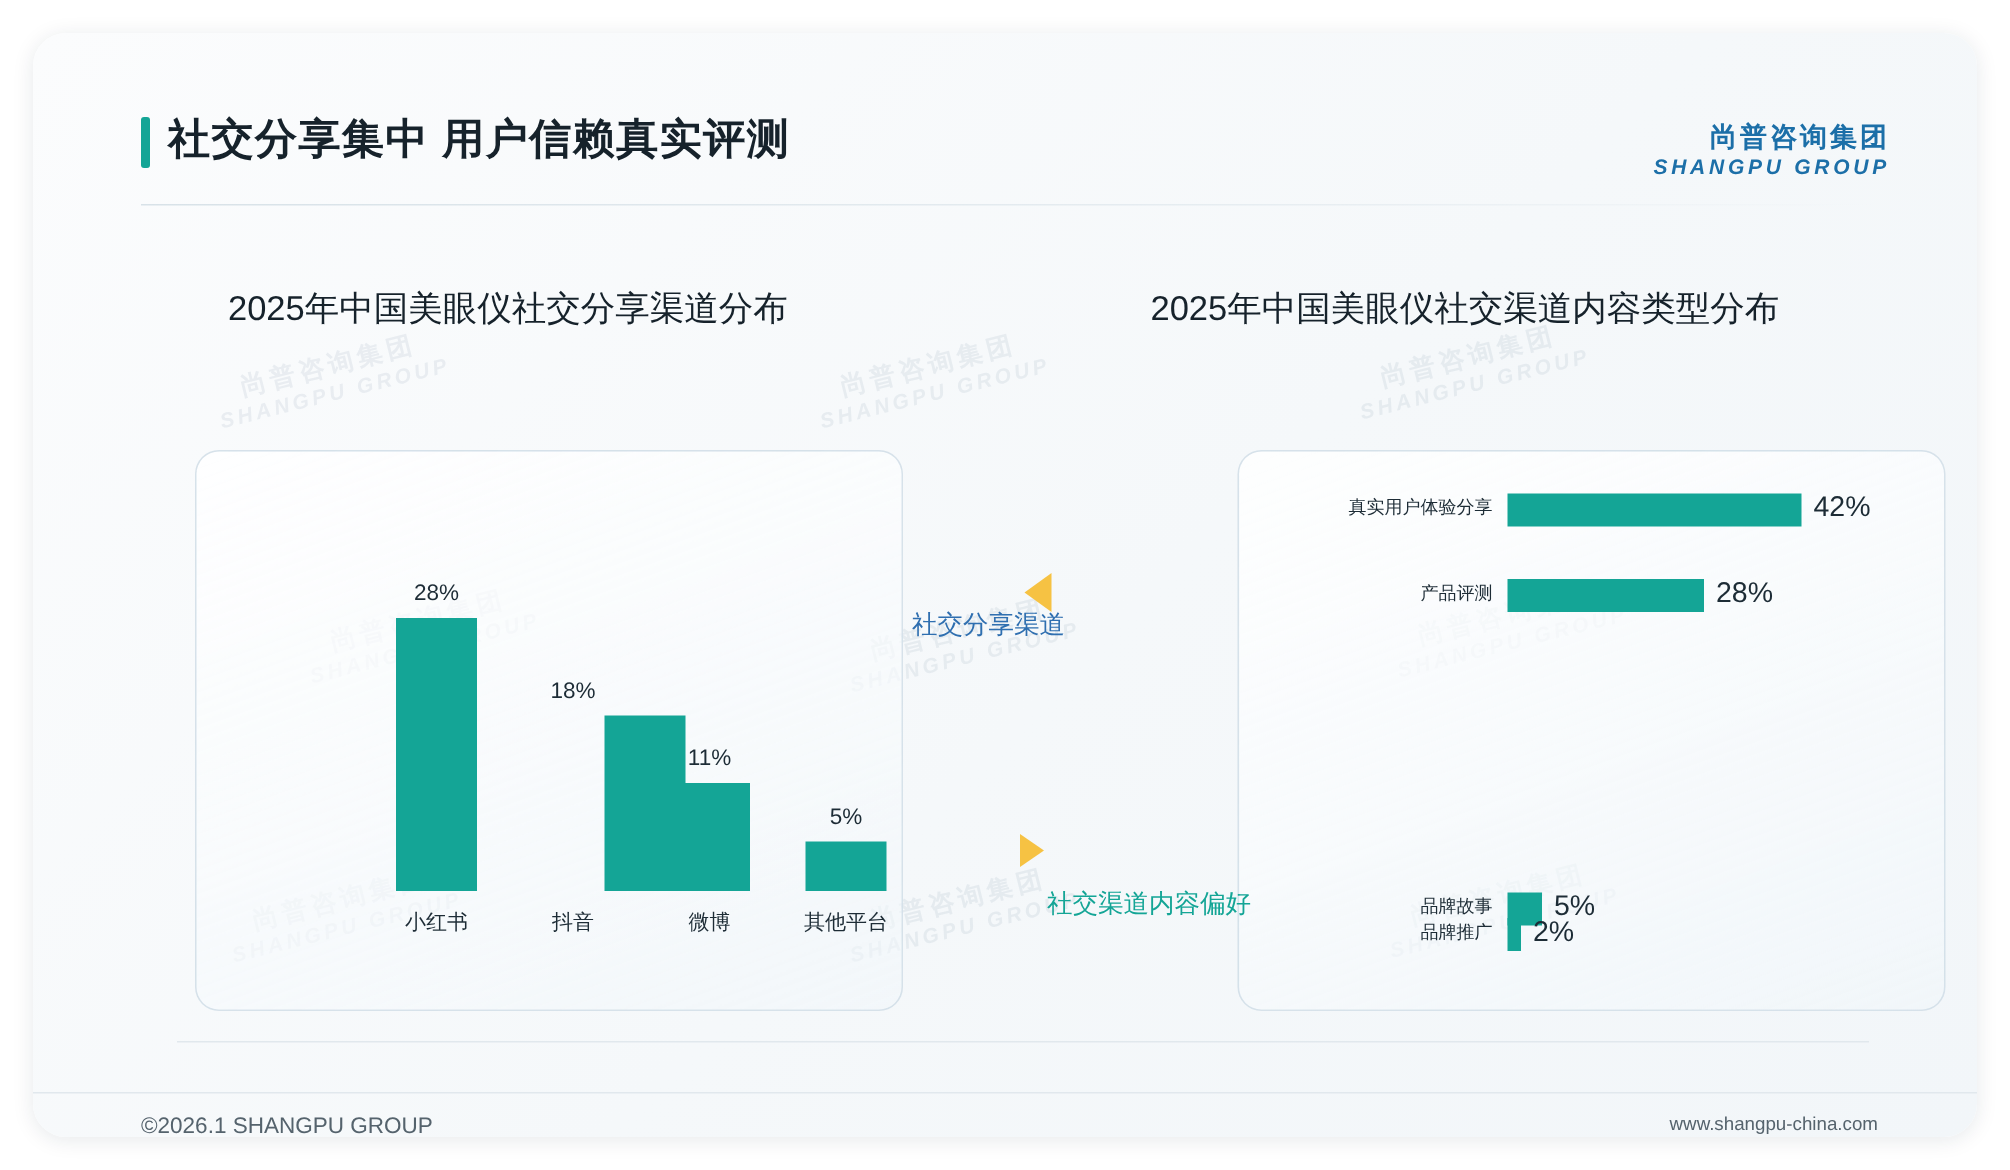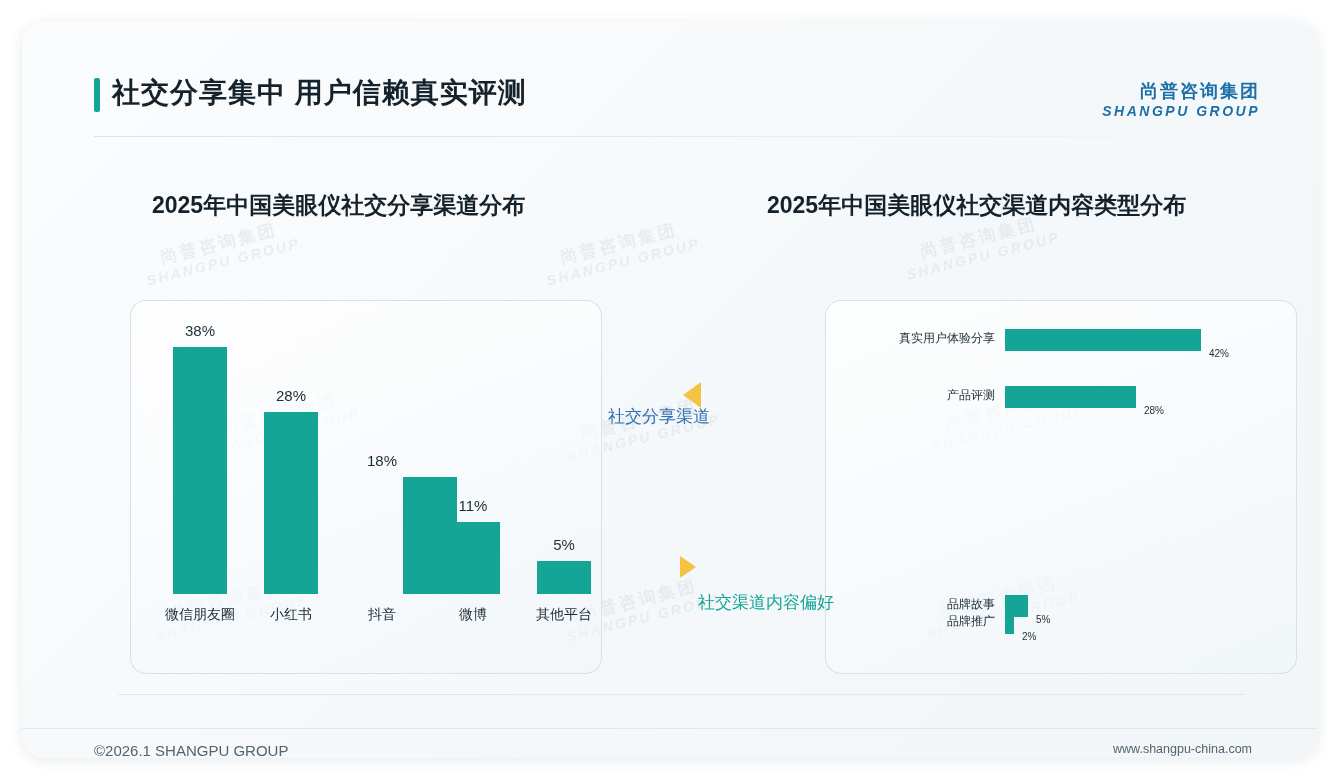--- a/index.html
+++ b/index.html
@@ -75,21 +75,21 @@
     left: 72px;
     top: 114px;
     width: 1154px;
     height: 1px;
     background: linear-gradient(to right, #d8e2e8, #e8eef2 70%, rgba(232,238,242,0));
   }
   
   .sec-title {
     position: absolute;
     font-size: 23px;
-    font-weight: bold;
+    font-weight: normal;
     color: #16222b;
     white-space: nowrap;
   }
   #sec-title-left { left: 130px; top: 168px; }
   #sec-title-right { left: 745px; top: 168px; }
 
   
   .wm {
     position: absolute;
     color: rgba(150,170,185,0.16);
@@ -178,22 +178,22 @@
   }
   .bar-fill {
     position: absolute;
     left: 180px;
     top: 2px;
     height: 22px;
     background: #14a596;
   }
   .bar-value {
     position: absolute;
-    top: 21px;
-    font-size: 10px;
+    top: 1px;
+    font-size: 19px;
     color: #1d2c36;
     white-space: nowrap;
   }
 
   
   .ann {
     position: absolute;
     white-space: nowrap;
     font-size: 17px;
   }
@@ -309,25 +309,20 @@
   </div>
   <div class="wm" style="left:900px; top:565px;">
     <div class="l1">尚普咨询集团</div>
       <div class="l2">SHANGPU GROUP</div>
   </div>
 
   <div class="panel" id="panel-left"></div>
   <div class="panel" id="panel-right"></div>
 
   <div class="col-chart" id="column-chart">
-      <div class="col-item" style="left: 43px;">
-        <div class="col-value" style="bottom: 255px;">38%</div>
-        <div class="col-bar" style="height: 247px; background: rgb(20, 165, 150);"></div>
-        <div class="col-label">微信朋友圈</div>
-      </div>
       <div class="col-item" style="left: 134px;">
         <div class="col-value" style="bottom: 190px;">28%</div>
         <div class="col-bar" style="height: 182px; background: rgb(20, 165, 150);"></div>
         <div class="col-label">小红书</div>
       </div>
       <div class="col-item" style="left: 225px; padding-left: 48px;">
         <div class="col-value" style="bottom: 125px;">18%</div>
         <div class="col-bar" style="height: 117px; background: rgb(20, 165, 150);"></div>
         <div class="col-label">抖音</div>
       </div>

